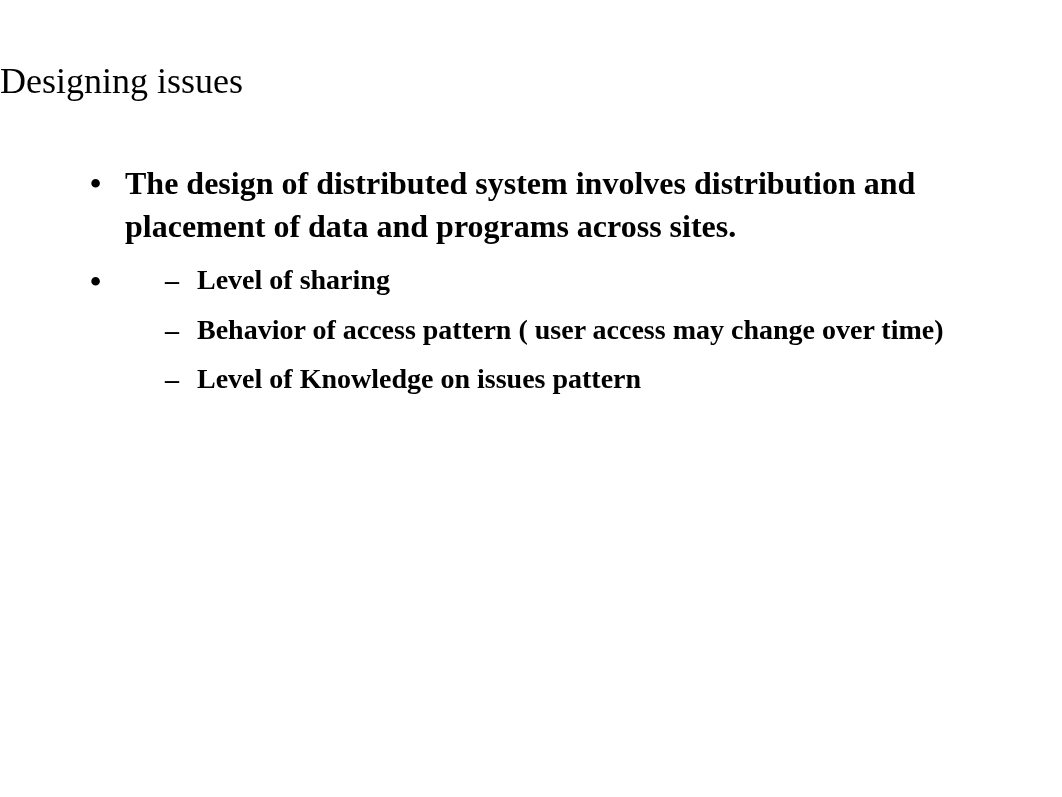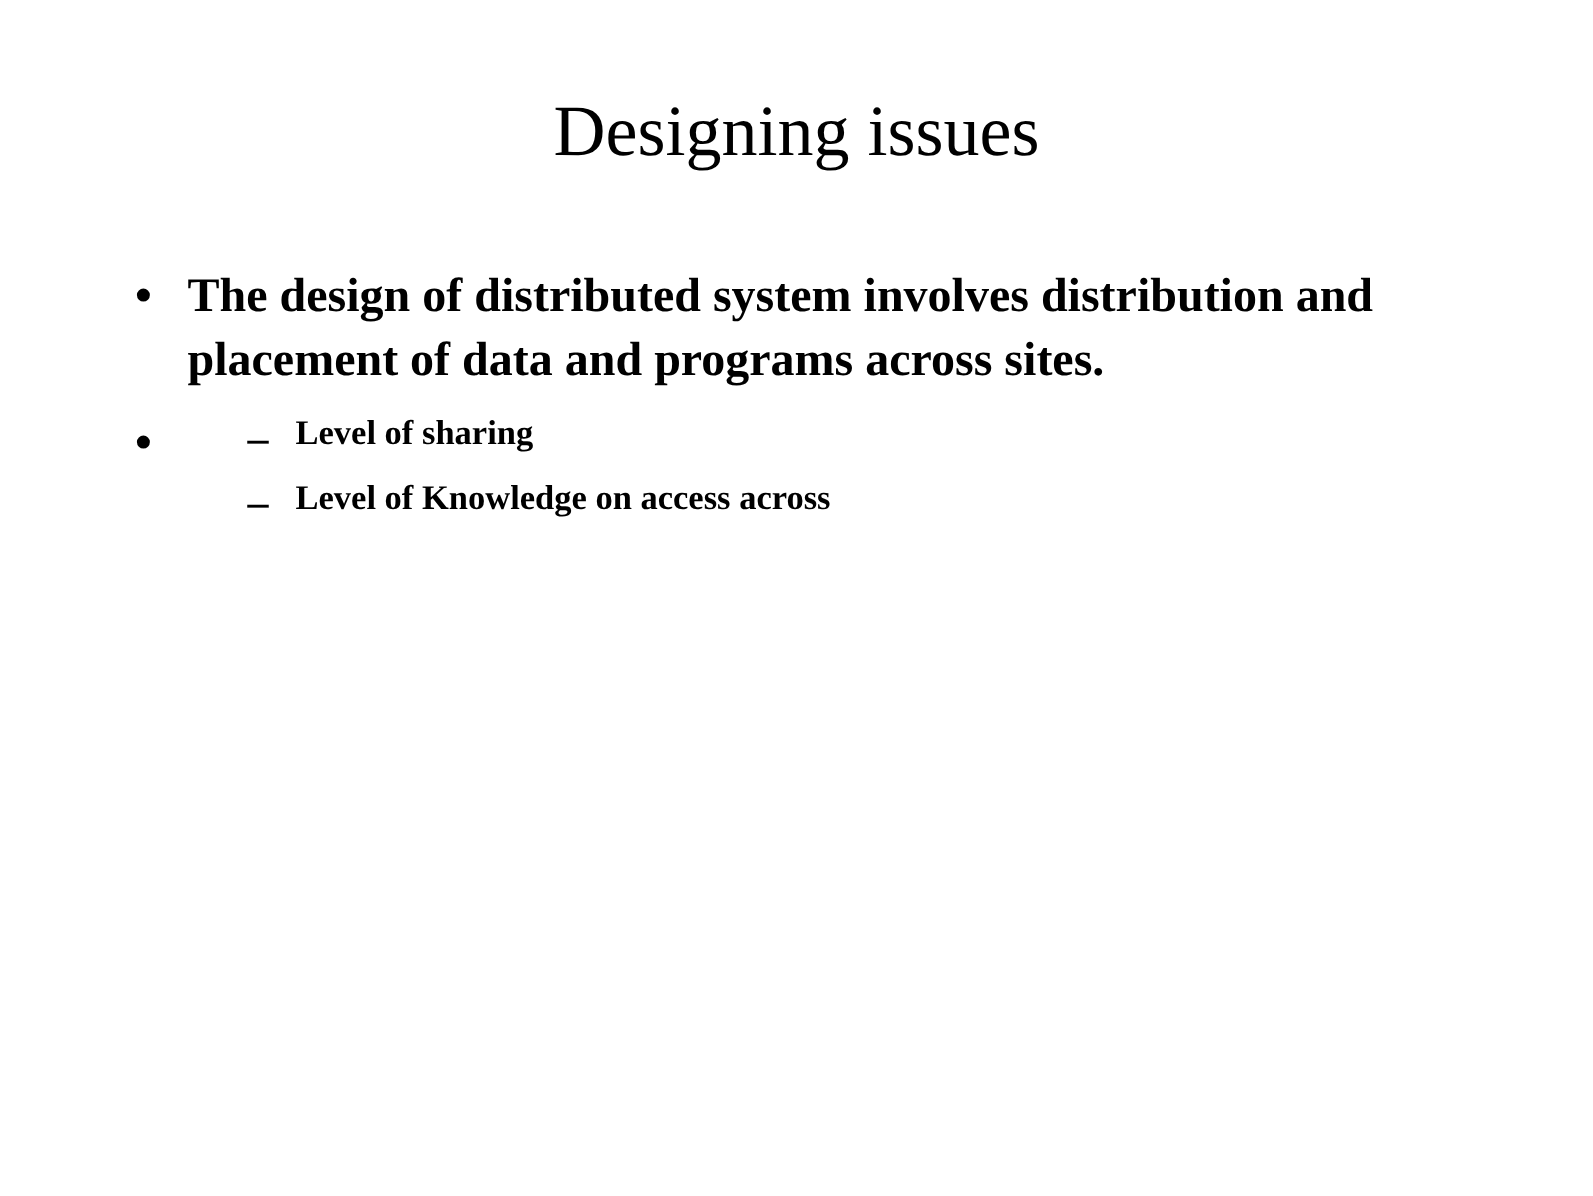--- a/index.html
+++ b/index.html
@@ -10,22 +10,22 @@
     }
     body {
       width: 1062px;
       height: 797px;
       background: white;
       font-family: "Times New Roman", Times, serif;
       color: black;
       padding: 60px 0 0 0;
     }
     .slide-title {
-      text-align: center;
-      font-size: 48px;
+      text-align: left;
+      font-size: 36px;
       font-weight: normal;
       margin-bottom: 60px;
     }
     .content {
       padding: 0 90px 0 90px;
     }
     ul.main-list {
       list-style: none;
     }
     ul.main-list > li {
@@ -42,21 +42,21 @@
       top: 0;
       font-size: 32px;
     }
     ul.sub-list {
       list-style: none;
       margin-top: 12px;
     }
     ul.sub-list > li {
       position: relative;
       padding-left: 72px;
-      font-size: 23px;
+      font-size: 28px;
       line-height: 1.4;
       margin-bottom: 10px;
     }
     ul.sub-list > li::before {
       content: "–";
       position: absolute;
       left: 40px;
       top: 0;
       font-size: 28px;
     }
@@ -65,17 +65,18 @@
 <body>
 
 <h1 class="slide-title">Designing issues</h1>
 
 <div class="content">
   <ul class="main-list">
     <li>The design of distributed system involves distribution and placement of data and programs across sites.</li>
     <li>
       <ul class="sub-list">
         <li>Level of sharing</li>
-        <li>Level of Knowledge on access across</li>
+        <li>Behavior of access pattern ( user access may change over time)</li>
+        <li>Level of Knowledge on issues pattern</li>
       </ul>
     </li>
   </ul>
 </div>
 
 </body></html>

